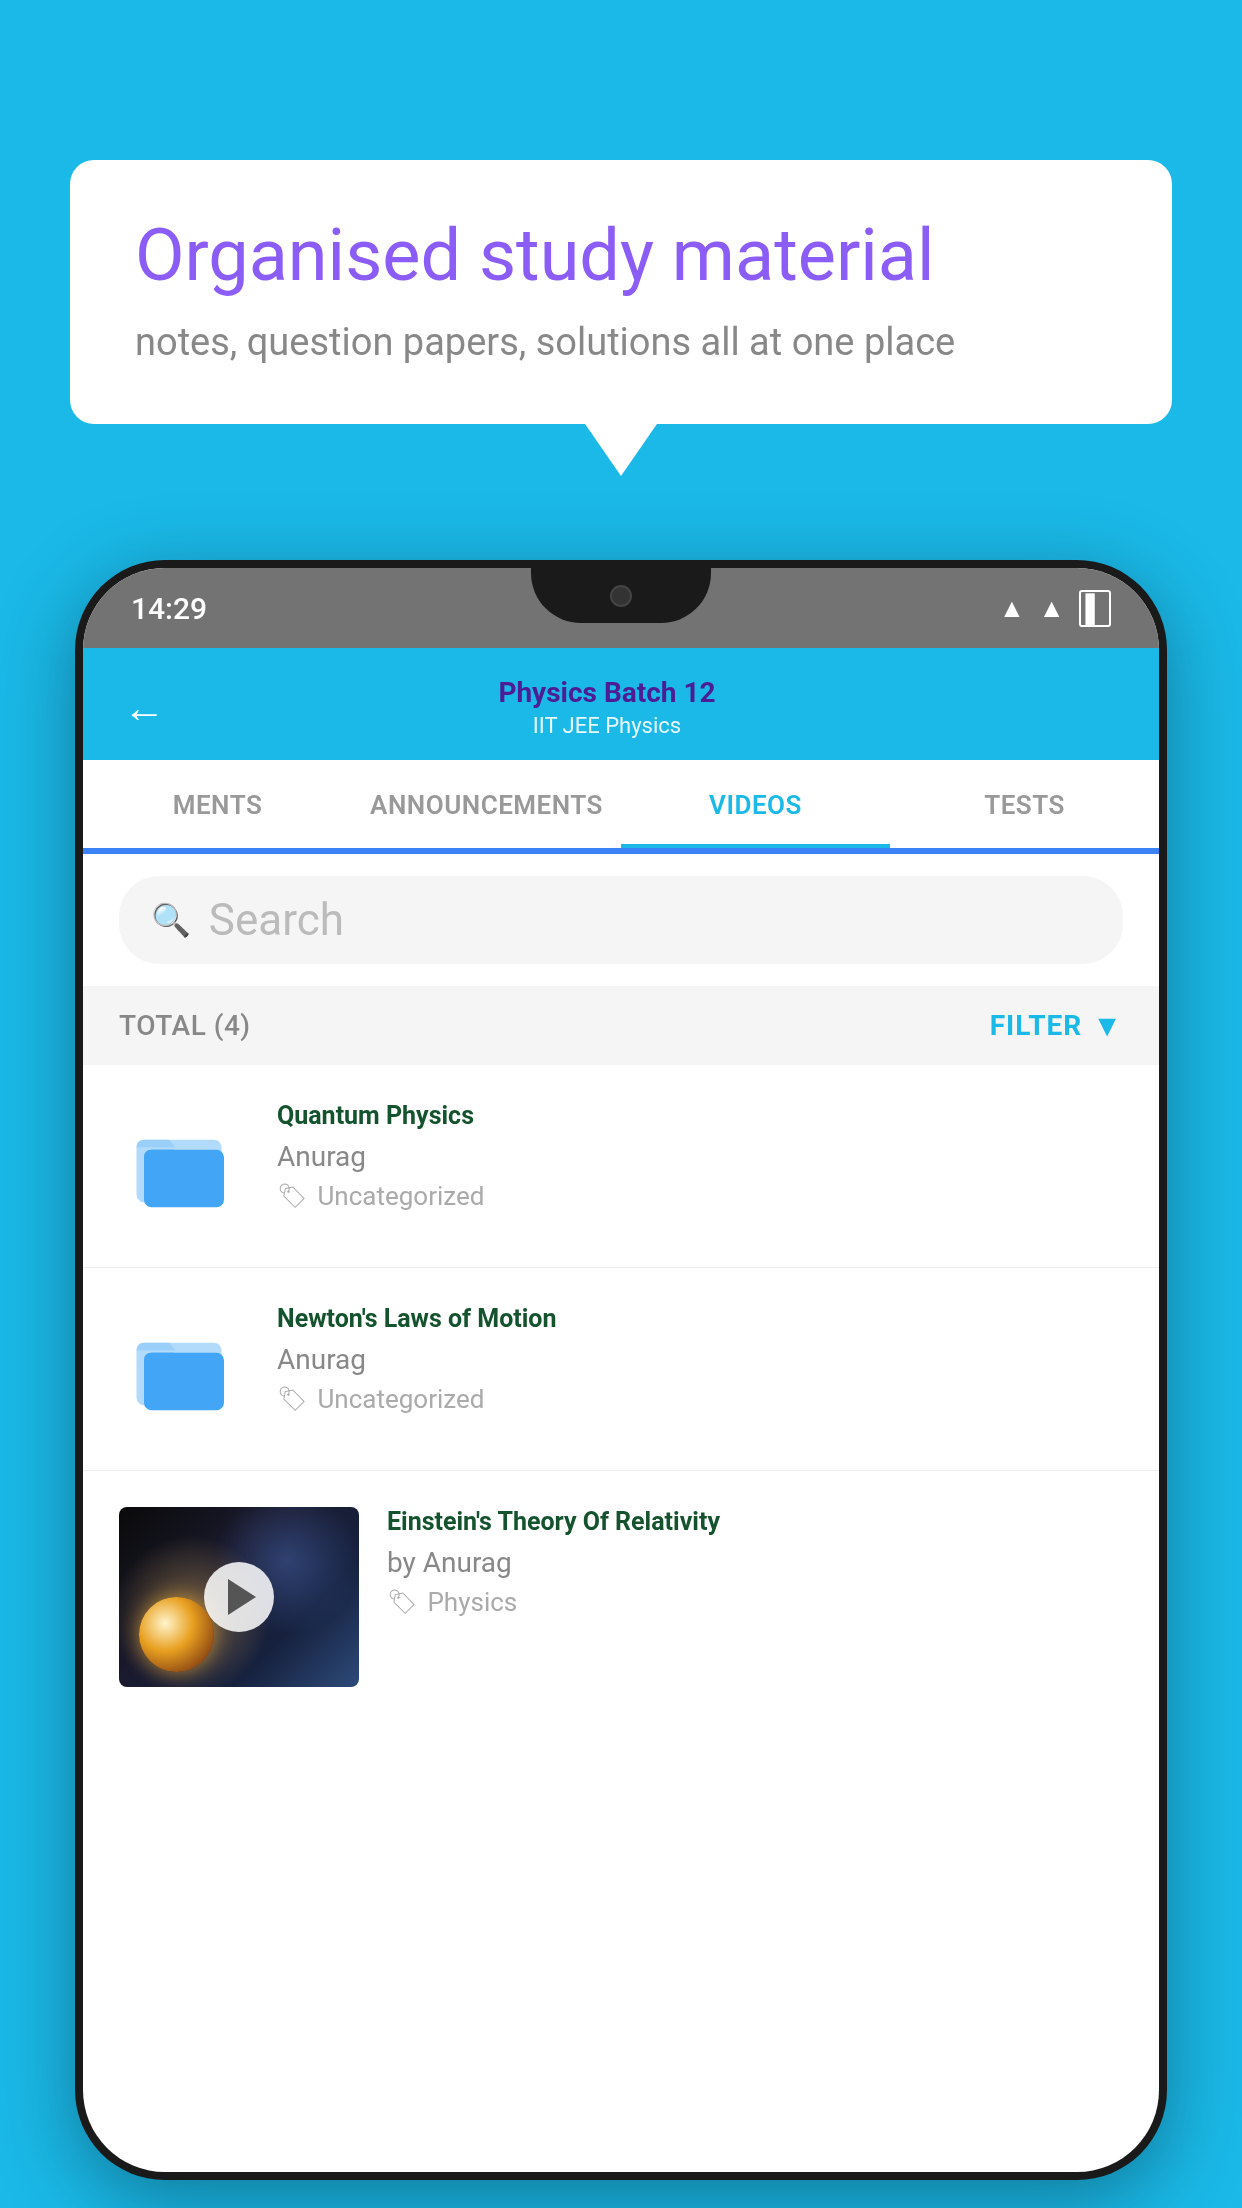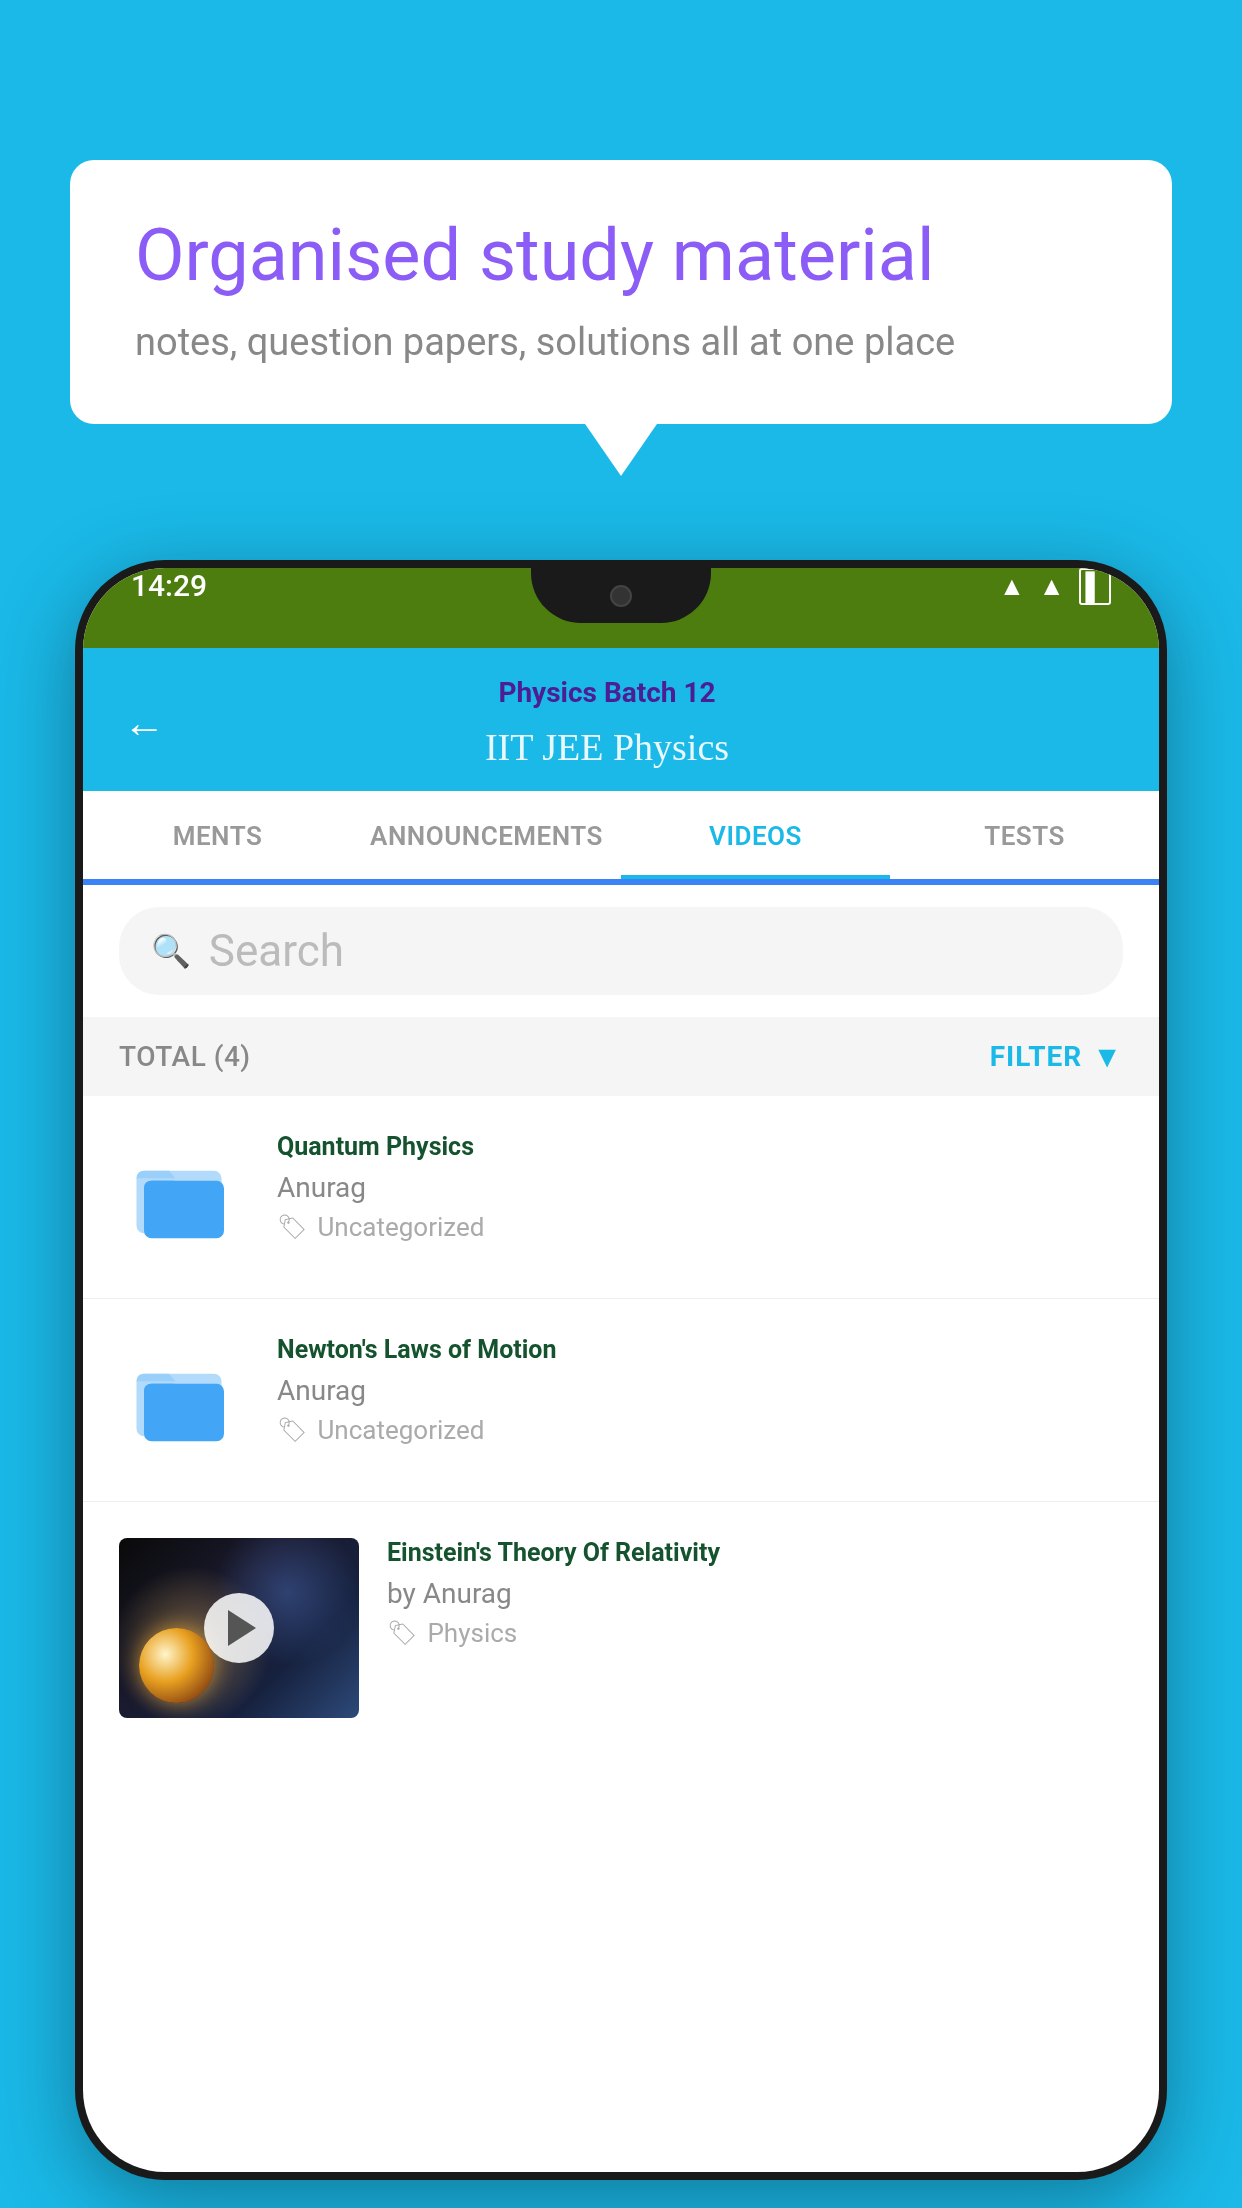--- a/index.html
+++ b/index.html
@@ -57,24 +57,24 @@
       right: 75px;
       height: 1620px;
       background: #1a1a1a;
       border-radius: 90px;
       overflow: hidden;
       box-shadow: 0 20px 80px rgba(0,0,0,0.35);
     }
 
     
     .phone-top-bar {
-      background: #4d7c0f;
+      background: #737373;
       height: 80px;
       display: flex;
-      align-items: flex-start;
+      align-items: center;
       justify-content: space-between;
       padding: 0 48px;
       position: relative;
     }
     .status-time {
       color: white;
       font-size: 30px;
       font-weight: 500;
     }
     .status-icons {
@@ -121,23 +121,22 @@
       flex: 1;
       text-align: center;
     }
     .header-main-title {
       color: #4c1d95;
       font-size: 28px;
       font-weight: 700;
     }
     .header-sub-tags {
       color: rgba(255,255,255,0.9);
-      font-size: 38px;
-      margin-top: 16px;
-      font-family: Liberation Serif, serif;
+      font-size: 22px;
+      margin-top: 4px;
     }
 
     
     .tabs-bar {
       background: white;
       display: flex;
       border-bottom: 6px solid #3b82f6;
     }
     .tab-item {
       flex: 1;

